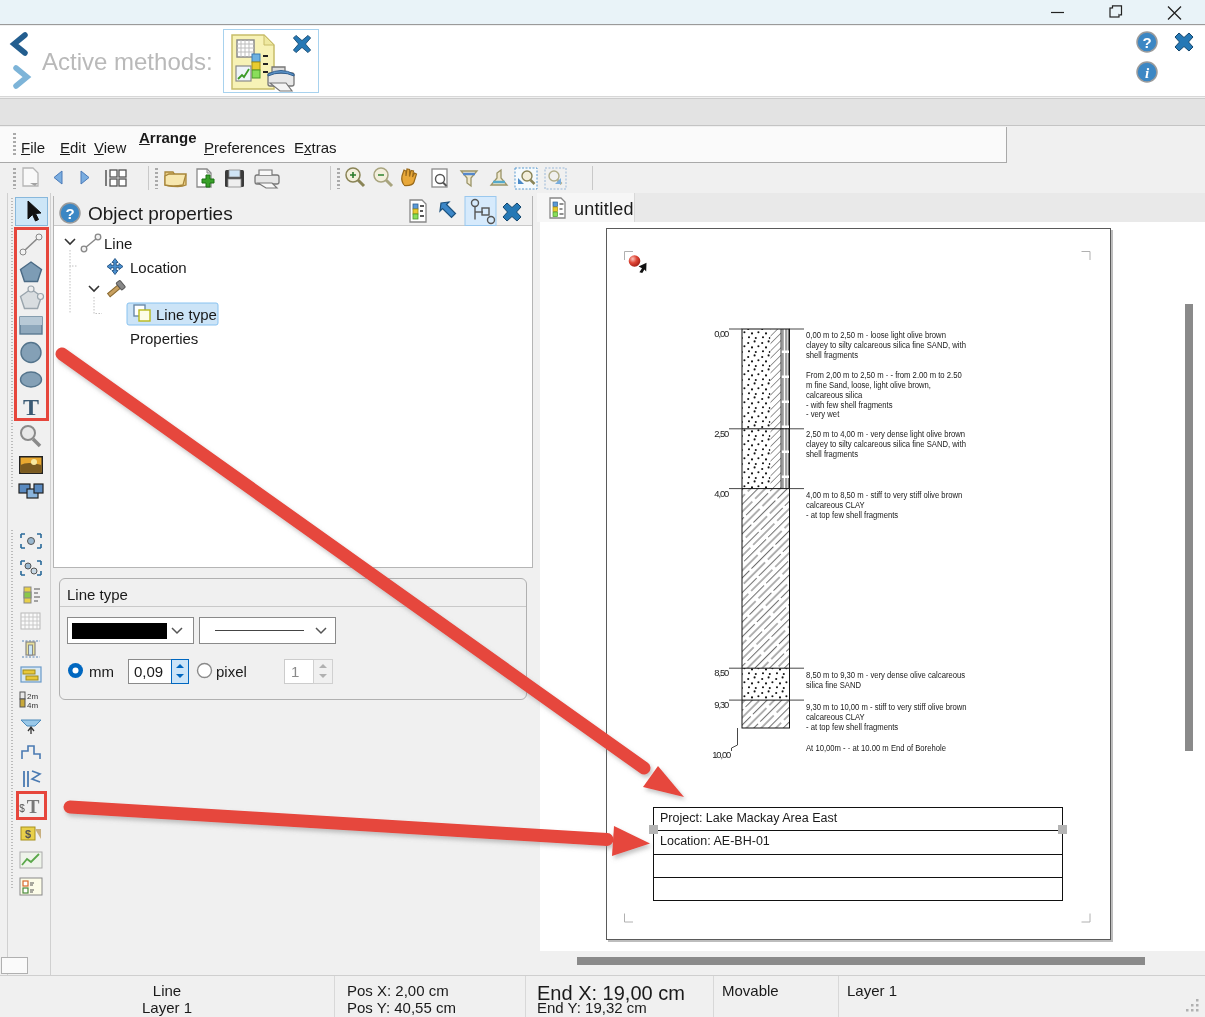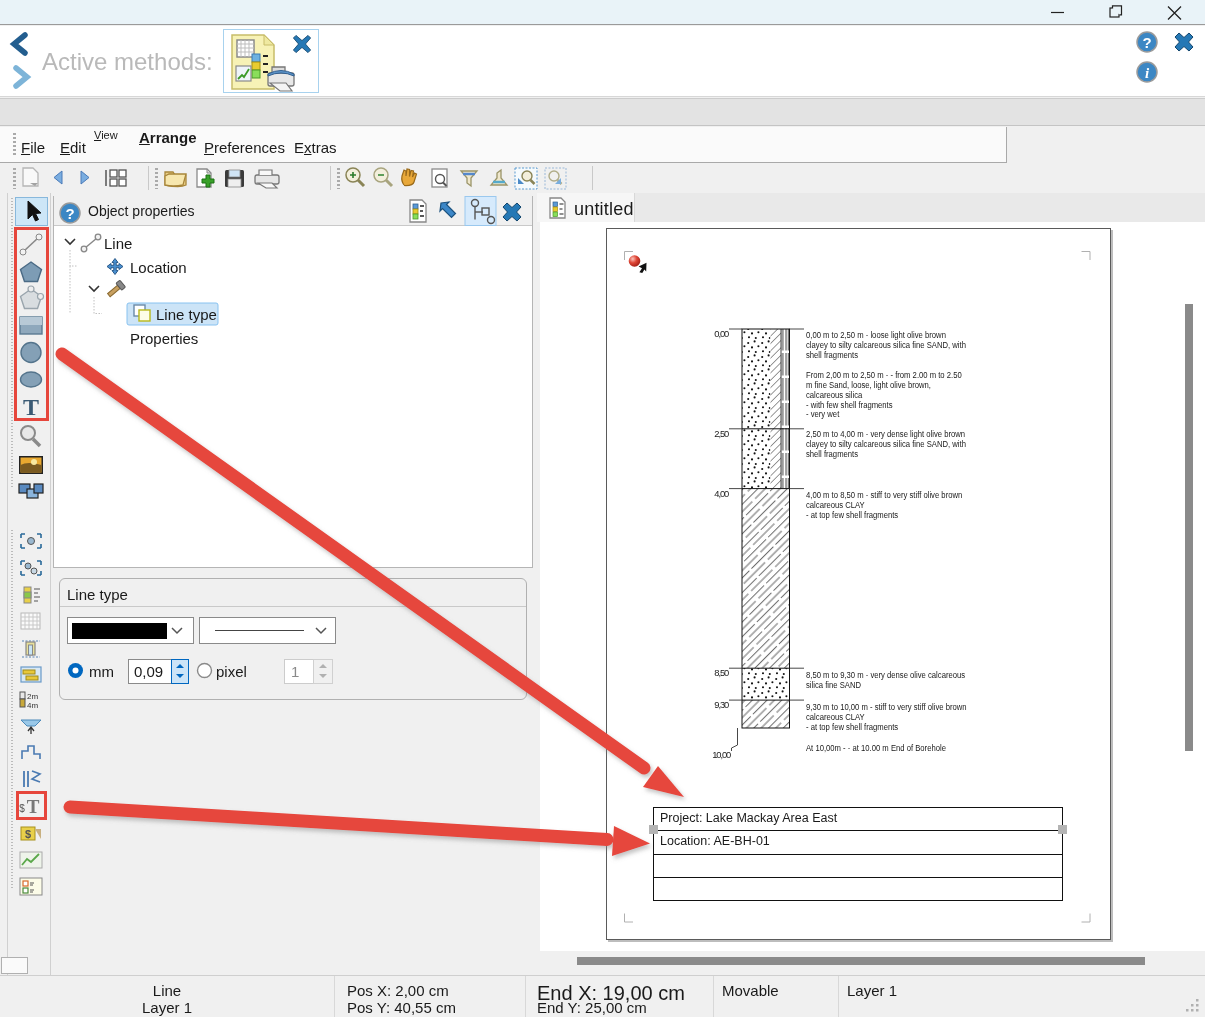--- a/index.html
+++ b/index.html
@@ -59,21 +59,21 @@
   <text x="11" y="46.5" font-family="Liberation Serif" font-size="15" font-weight="bold" fill="#fff" text-anchor="middle" font-style="italic">i</text>
   <path d="M43 2 L48 6.5 L53 2 L57 6 L52.5 11 L57 16 L53 20 L48 15.5 L43 20 L39 16 L43.5 11 L39 6 Z" fill="#2578b5" stroke="#14476e" stroke-width="1"></path>
 </svg>
 
 <div class="abs" style="left:0;top:98px;width:1205px;height:28px;background:#e3e3e3;border-top:1px solid #cccccc;border-bottom:1px solid #c4c4c4;"></div>
 
 <div class="abs" style="left:0;top:127px;width:1007px;height:36px;background:#fafafa;border-right:1px solid #a9a9a9;border-bottom:1px solid #a9a9a9;"></div>
 <div class="abs" style="left:13px;top:133px;width:3px;height:24px;background-image:repeating-linear-gradient(#aaa 0 2px, transparent 2px 4px);"></div>
 <div class="txt" style="left:21px;top:139px;font-size:15px;"><u>F</u>ile</div>
 <div class="txt" style="left:60px;top:139px;font-size:15px;"><u>E</u>dit</div>
-<div class="txt" style="left:94px;top:129px;font-size:11px;"><u>V</u>iew</div>
+<div class="txt" style="left:94px;top:139px;font-size:15px;"><u>V</u>iew</div>
 <div class="txt" style="left:139px;top:129px;font-size:15px;font-weight:bold;"><u>A</u>rrange</div>
 <div class="txt" style="left:204px;top:139px;font-size:15px;"><u>P</u>references</div>
 <div class="txt" style="left:294px;top:139px;font-size:15px;">E<u>x</u>tras</div>
 
 <div class="abs" style="left:0;top:163px;width:1205px;height:30px;background:#f0f0f0;"></div>
 <div class="abs" style="left:13px;top:168px;width:3px;height:21px;background-image:repeating-linear-gradient(#aaa 0 2px, transparent 2px 4px);"></div>
 <div class="abs" style="left:148px;top:166px;width:1px;height:24px;background:#c9c9c9;"></div>
 <div class="abs" style="left:155px;top:168px;width:3px;height:21px;background-image:repeating-linear-gradient(#aaa 0 2px, transparent 2px 4px);"></div>
 <div class="abs" style="left:330px;top:166px;width:1px;height:24px;background:#c9c9c9;"></div>
 <div class="abs" style="left:337px;top:168px;width:3px;height:21px;background-image:repeating-linear-gradient(#aaa 0 2px, transparent 2px 4px);"></div>
@@ -251,21 +251,21 @@
   <rect x="9" y="695" width="5" height="5" fill="#fff" stroke="#4a8a3a" stroke-width="1.2"></rect>
   <path d="M16 690 h4 M16 692 h3 M16 697 h4 M16 699 h3" stroke="#555" stroke-width="1"></path>
 </svg>
 
 <div class="abs" style="left:53px;top:196px;width:480px;height:372px;background:#fff;border:1px solid #b5b5b5;"></div>
 <div class="abs" style="left:54px;top:196px;width:478px;height:30px;background:#f0f0f0;border-bottom:1px solid #c9c9c9;"></div>
 <svg class="abs" style="left:59px;top:202px;" width="24" height="24" viewBox="0 0 24 24">
   <circle cx="11" cy="11" r="10" fill="#3c87c4" stroke="#9a9a9a" stroke-width="1.5"></circle>
   <text x="11" y="16.5" font-family="Liberation Sans" font-size="15" font-weight="bold" fill="#fff" text-anchor="middle">?</text>
 </svg>
-<div class="txt" style="left:88px;top:203px;font-size:14px;">Object properties</div>
+<div class="txt" style="left:88px;top:203px;font-size:19px;">Object properties</div>
 <svg class="abs" style="left:405px;top:196px;" width="128" height="30" viewBox="0 0 128 30">
 
   <path d="M5 4 h12 l4 4 v18 h-16 z" fill="#fff" stroke="#888" stroke-width="1.3"></path>
   <rect x="8" y="8" width="5" height="5" fill="#5a9ad8" stroke="#33608f" stroke-width="0.8"></rect>
   <rect x="8" y="13" width="5" height="5" fill="#e8cc30" stroke="#a89010" stroke-width="0.8"></rect>
   <rect x="8" y="18" width="5" height="5" fill="#8ade5a" stroke="#4a9a28" stroke-width="0.8"></rect>
   <path d="M15 10 h4 M15 15 h3 M15 20 h4" stroke="#222" stroke-width="1.4"></path>
 
   <path d="M36 7 l8 -1 l-2.5 2.5 l9 9 l-4 4 l-9 -9 l-2.5 2.5 z" fill="#3c87c8" stroke="#1c527e" stroke-width="1.2"></path>
 
@@ -494,21 +494,21 @@
 <div class="abs" style="left:0;top:975px;width:1205px;height:42px;background:#f0f0f0;border-top:1px solid #cfcfcf;"></div>
 <div class="abs" style="left:334px;top:976px;width:1px;height:41px;background:#d8d8d8;"></div>
 <div class="abs" style="left:525px;top:976px;width:1px;height:41px;background:#d8d8d8;"></div>
 <div class="abs" style="left:713px;top:976px;width:1px;height:41px;background:#d8d8d8;"></div>
 <div class="abs" style="left:838px;top:976px;width:1px;height:41px;background:#d8d8d8;"></div>
 <div class="txt" style="left:0px;top:982px;font-size:15px;width:334px;text-align:center;">Line</div>
 <div class="txt" style="left:0px;top:999px;font-size:15px;width:334px;text-align:center;">Layer 1</div>
 <div class="txt" style="left:347px;top:982px;font-size:15px;">Pos X: 2,00 cm</div>
 <div class="txt" style="left:347px;top:999px;font-size:15px;">Pos Y: 40,55 cm</div>
 <div class="txt" style="left:537px;top:982px;font-size:20px;">End X: 19,00 cm</div>
-<div class="txt" style="left:537px;top:999px;font-size:15px;">End Y: 25,00 cm</div>
+<div class="txt" style="left:537px;top:999px;font-size:15px;">End Y: 19,32 cm</div>
 <div class="txt" style="left:722px;top:982px;font-size:15px;">Movable</div>
 <div class="txt" style="left:847px;top:982px;font-size:15px;">Layer 1</div>
 
 <svg class="abs" style="left:1186px;top:999px;" width="15" height="15" viewBox="0 0 15 15">
   <g fill="#b0b0b0">
     <rect x="10" y="0" width="2.5" height="2.5"></rect>
     <rect x="5" y="5" width="2.5" height="2.5"></rect>
       <rect x="10" y="5" width="2.5" height="2.5"></rect>
     <rect x="0" y="10" width="2.5" height="2.5"></rect>
       <rect x="5" y="10" width="2.5" height="2.5"></rect>

